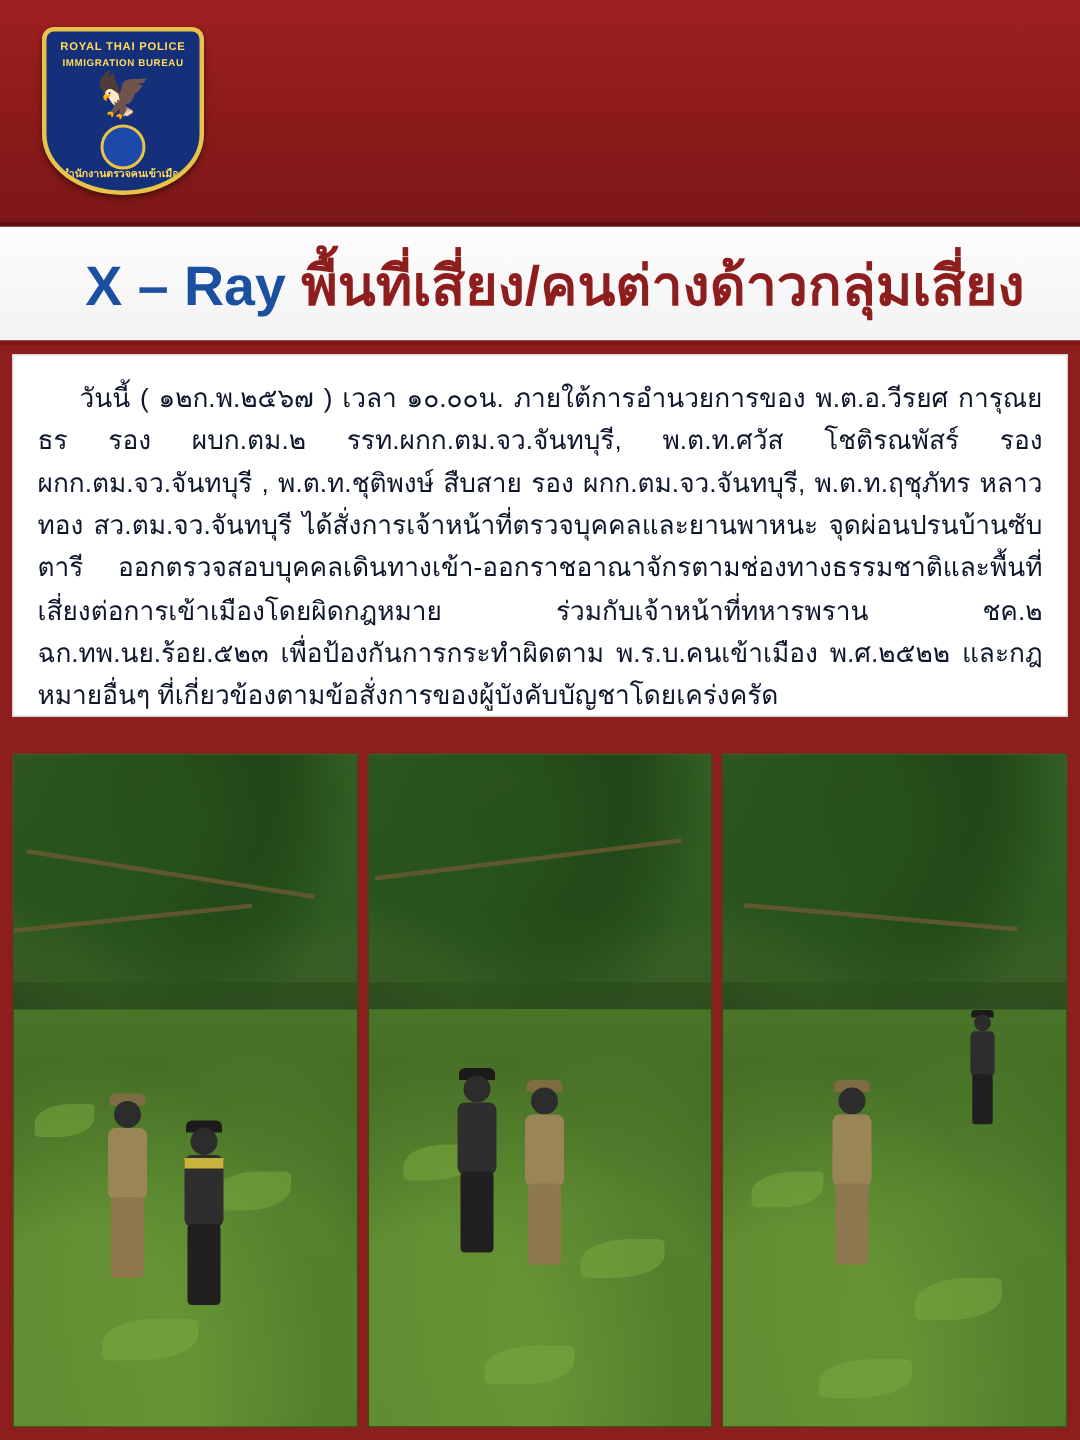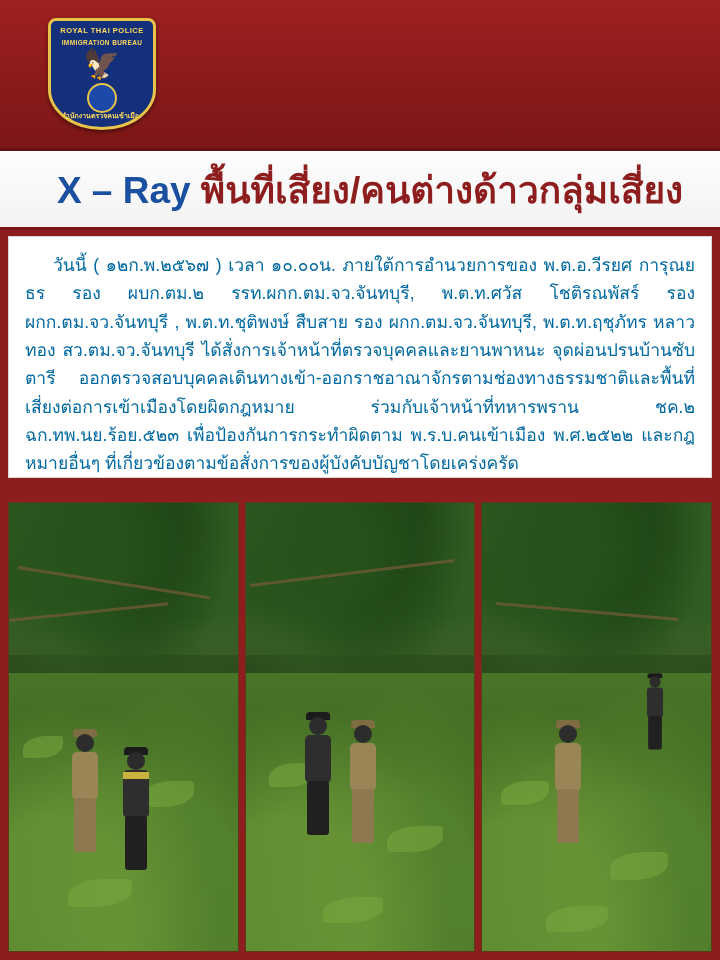--- a/index.html
+++ b/index.html
@@ -57,21 +57,20 @@
     left: 6px;
     top: 4px;
     width: 108px;
     height: 112px;
     background: #14307a;
     border: 3px solid #e8c34a;
     border-radius: 8px 8px 50% 50% / 8px 8px 36% 36%;
     box-shadow: 0 2px 4px rgba(0,0,0,0.45);
     box-sizing: border-box;
     overflow: hidden;
-    margin-left: 20px;
   }
   .emblem-arc-top {
     position: absolute;
     top: 5px;
     left: 0;
     width: 100%;
     text-align: center;
     color: #ffd95e;
     font-size: 7.5px;
     font-weight: bold;
@@ -144,21 +143,21 @@
   
   .body-card {
     margin: 6px 8px 8px 8px;
     background: #ffffff;
     border: 1px solid #d8d8d8;
     padding: 14px 16px 12px 16px;
     box-sizing: border-box;
     height: 242px;
   }
   .body-text {
-    color: #0369a1;
+    color: #0f172a;
     font-size: 17.5px;
     line-height: 1.62;
     text-align: justify;
     text-indent: 28px;
   }
 
   
   .photos {
     position: absolute;
     left: 8px;

